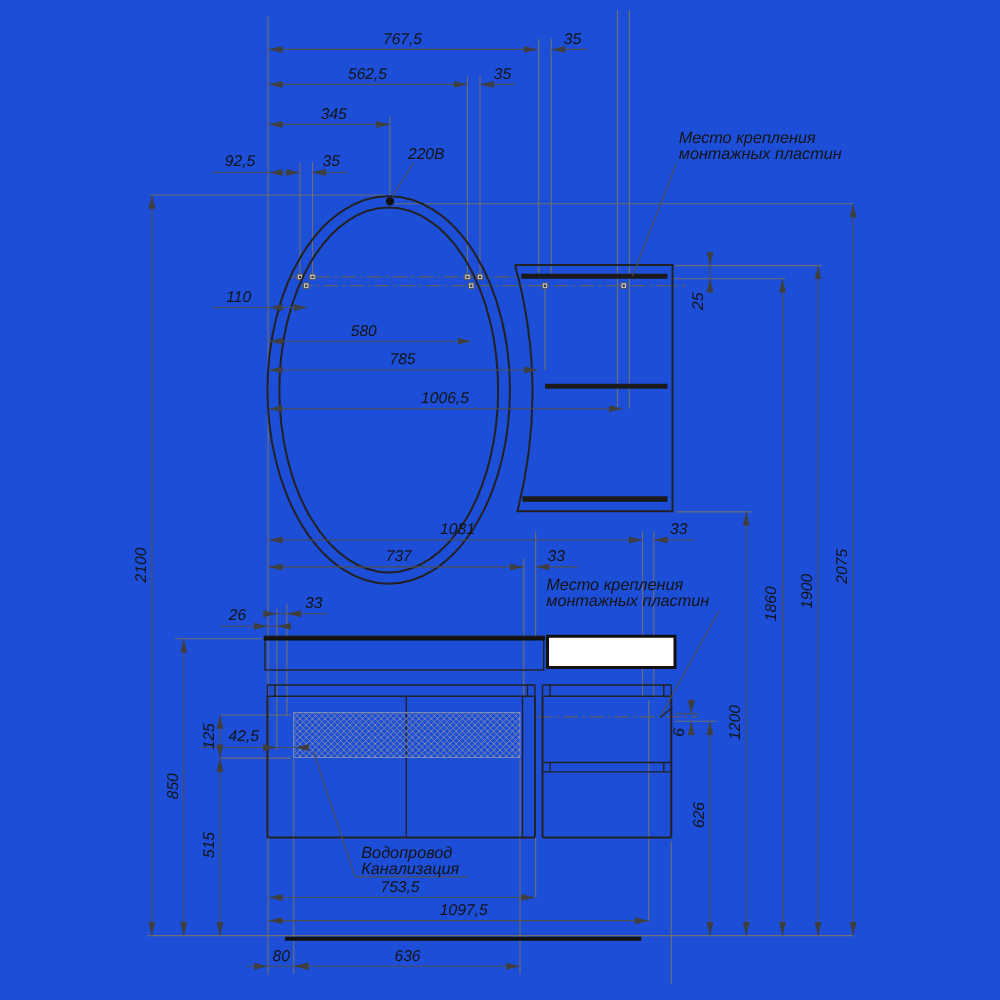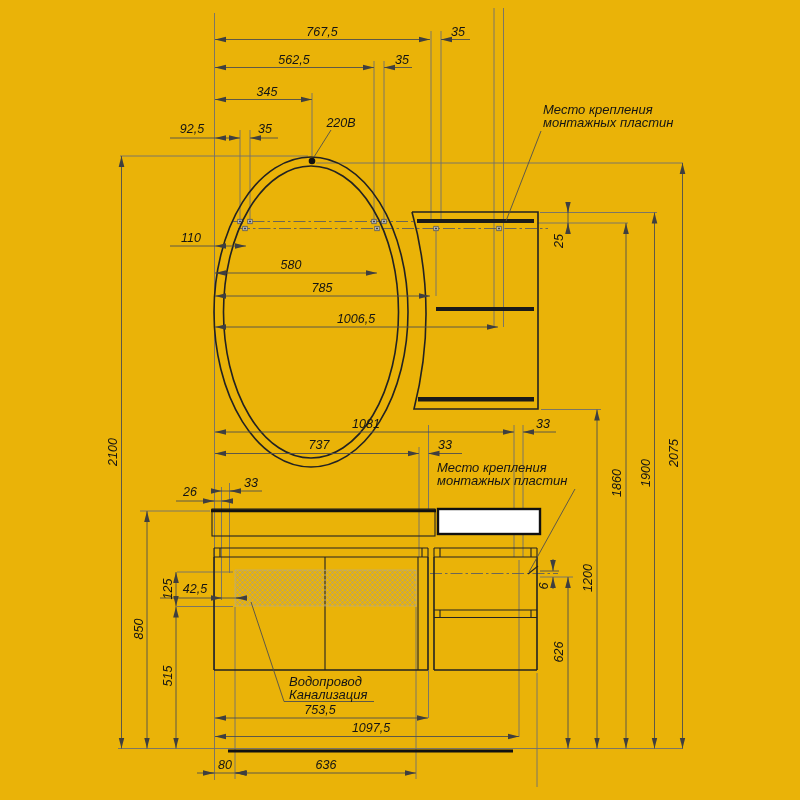--- a/index.html
+++ b/index.html
@@ -1,16 +1,16 @@
 <!DOCTYPE html>
 <html><head>
 <meta charset="utf-8">
 <style>
   html,body{margin:0;padding:0;background:#fff;}
-  #stage{width:800px;height:800px;background:#eab308;position:relative;}
+  #stage{width:800px;height:800px;background:#1d4ed8;position:relative;}
   svg{display:block;}
   .cl{stroke:#6f6f6f;stroke-width:.9;fill:none;}
   .dd{stroke:#5f5f5f;stroke-width:.9;fill:none;stroke-dasharray:12 3 2.5 3;}
   .dl{stroke:#4f4f4f;stroke-width:.9;fill:none;}
   .ob{stroke:#222;stroke-width:1.6;fill:none;}
   .ob1{stroke:#222;stroke-width:1.1;fill:none;}
   .obt{stroke:#111;stroke-width:3.1;fill:none;}
   .plate{fill:#1a1a1a;stroke:none;}
   .mk{fill:#c9c9c9;stroke:#555;stroke-width:.8;}
   text{font:italic 12.5px "Liberation Sans",sans-serif;fill:#141414;}

